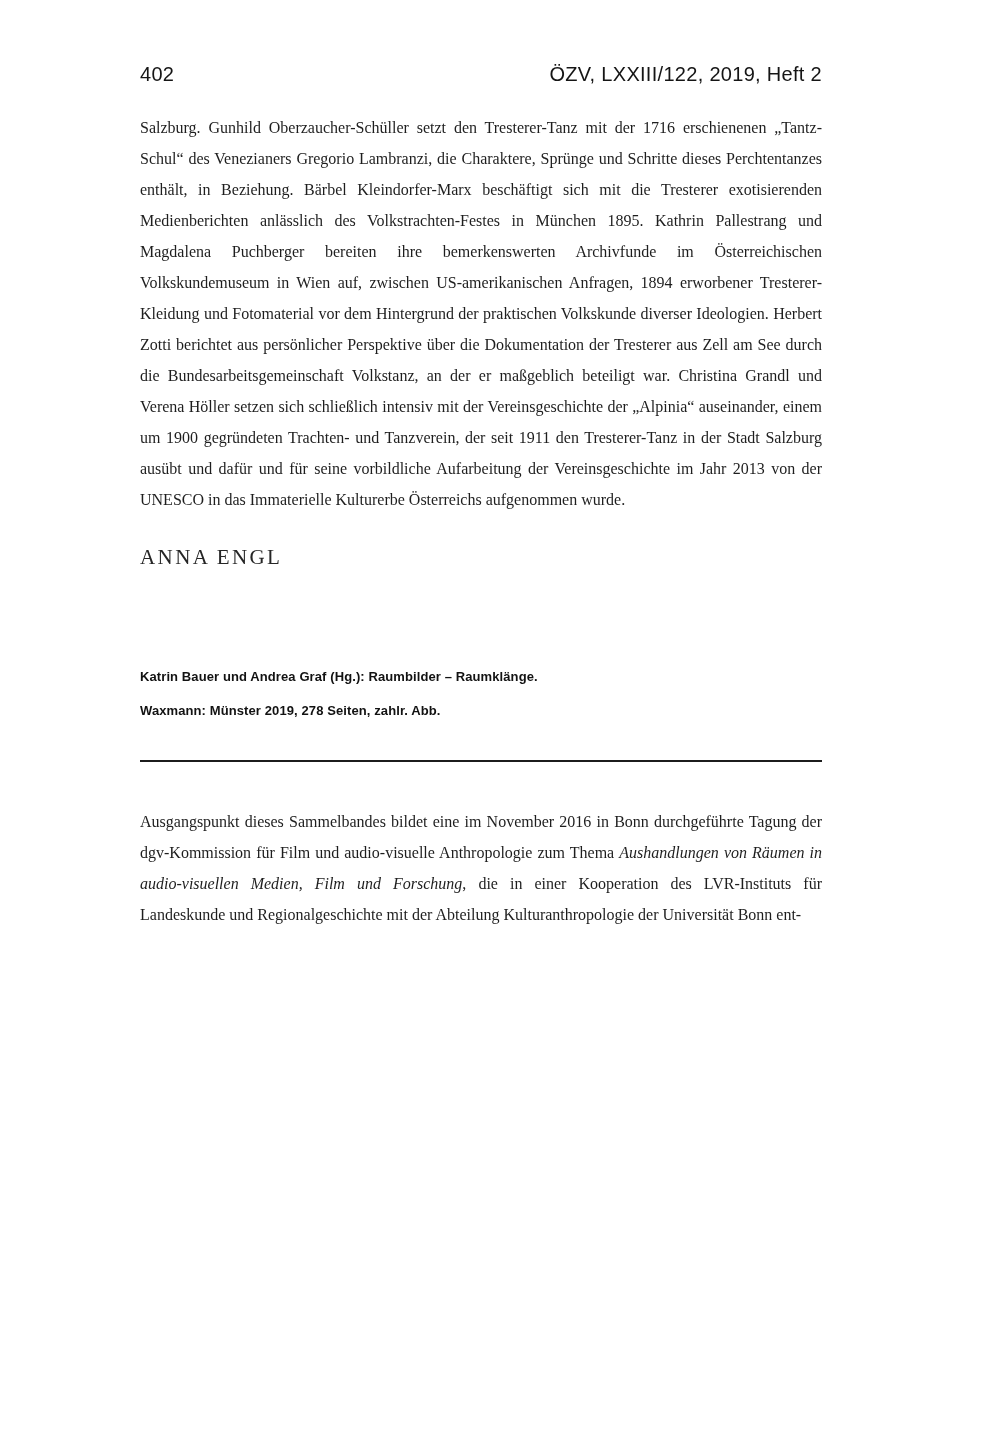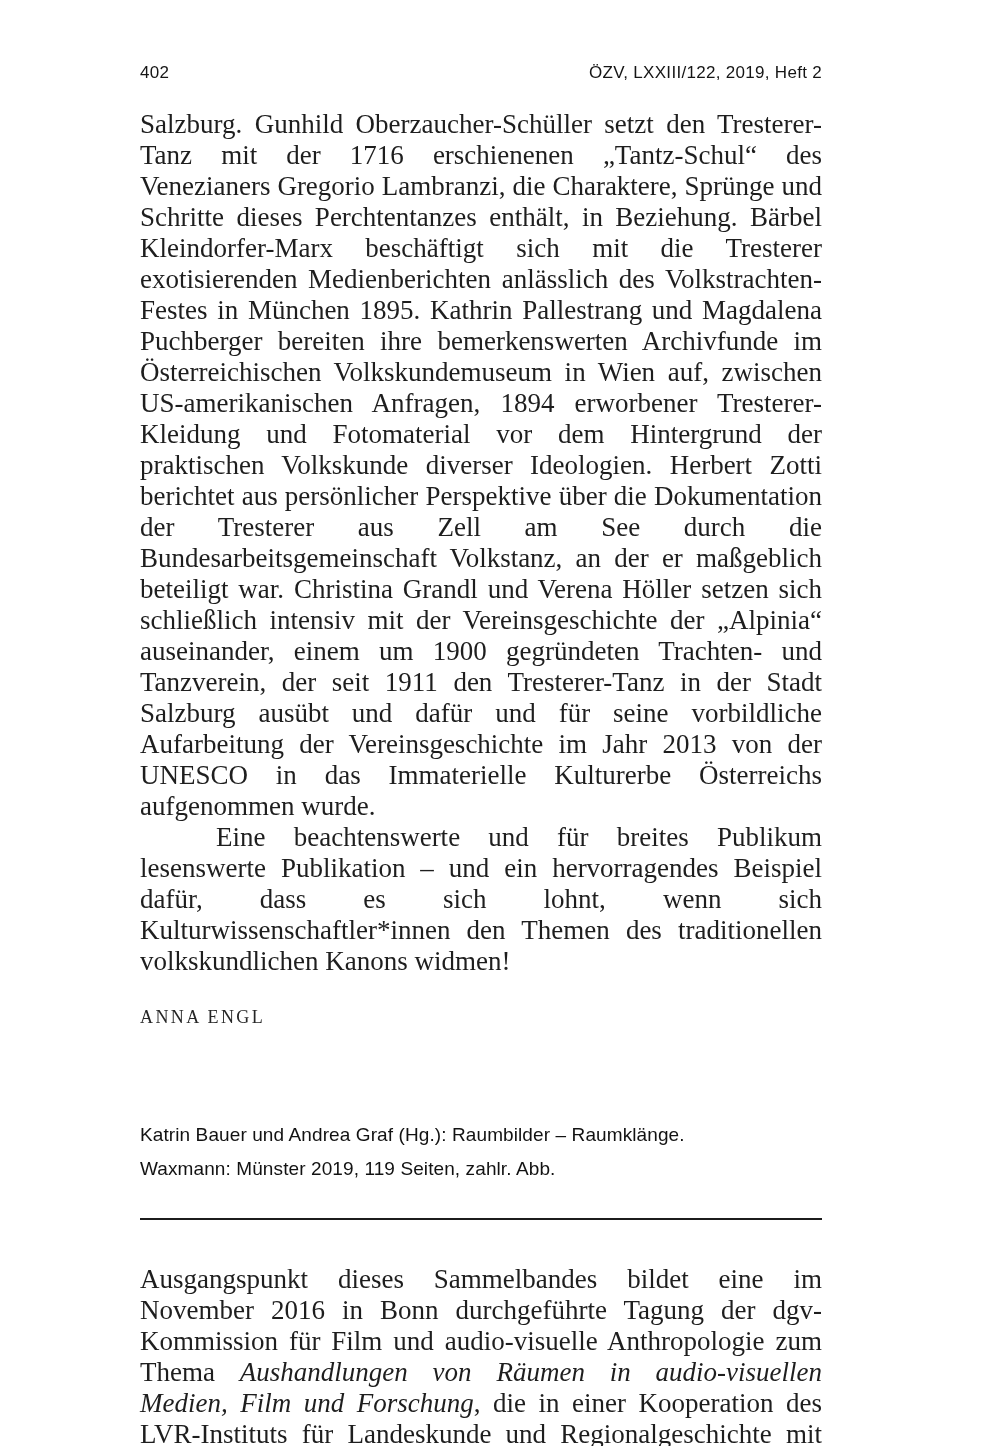--- a/index.html
+++ b/index.html
@@ -16,46 +16,46 @@
     height: 1446px;
     padding: 63px 178px 0 140px;
     overflow: hidden;
     background: #ffffff;
   }
   .page-header {
     display: flex;
     justify-content: space-between;
     align-items: center;
     font-family: "Liberation Sans", sans-serif;
-    font-size: 17px;
+    font-size: 20px;
     color: #151515;
     letter-spacing: 0.3px;
   }
   .body-text {
-    font-size: 27px;
+    font-size: 16px;
     line-height: 31px;
     text-align: justify;
     hyphens: auto;
     -webkit-hyphens: auto;
     color: #1e1e1e;
   }
   .para-main { margin-top: 26px; }
   .para-conclusion { text-indent: 76px; }
   .review-author {
     margin-top: 30px;
     font-family: "Liberation Serif", serif;
-    font-size: 18px;
+    font-size: 21px;
     letter-spacing: 2.4px;
     color: #262626;
   }
   .book-citation {
     margin-top: 90px;
     font-family: "Liberation Sans", sans-serif;
-    font-weight: normal;
-    font-size: 19px;
+    font-weight: bold;
+    font-size: 13px;
     line-height: 33.5px;
     color: #121212;
     letter-spacing: 0.1px;
   }
   .section-divider {
     margin-top: 33px;
     border: none;
     border-top: 2.5px solid #1c1c1c;
     height: 0;
     width: 100%;
@@ -68,26 +68,25 @@
 
 <div class="page">
 
   <div class="page-header">
     <span>402</span>
     <span>ÖZV, LXXIII/122, 2019, Heft 2</span>
   </div>
 
   <p class="body-text para-main">Salzburg. Gunhild Oberzaucher-Schüller setzt den Tresterer-Tanz mit der 1716 erschienenen „Tantz-Schul“ des Venezianers Gregorio Lambranzi, die Charaktere, Sprünge und Schritte dieses Perchtentanzes enthält, in Beziehung. Bärbel Kleindorfer-Marx beschäftigt sich mit die Tresterer exotisierenden Medienberichten anlässlich des Volkstrachten-Festes in München 1895. Kathrin Pallestrang und Magdalena Puchberger bereiten ihre bemerkenswerten Archivfunde im Österreichischen Volkskundemuseum in Wien auf, zwischen US-amerikanischen Anfragen, 1894 erworbener Tresterer-Kleidung und Fotomaterial vor dem Hintergrund der praktischen Volkskunde diverser Ideologien. Herbert Zotti berichtet aus persönlicher Perspektive über die Dokumentation der Tresterer aus Zell am See durch die Bundesarbeitsgemeinschaft Volkstanz, an der er maßgeblich beteiligt war. Christina Grandl und Verena Höller setzen sich schließlich intensiv mit der Vereinsgeschichte der „Alpinia“ auseinander, einem um 1900 gegründeten Trachten- und Tanzverein, der seit 1911 den Tresterer-Tanz in der Stadt Salzburg ausübt und dafür und für seine vorbildliche Aufarbeitung der Vereinsgeschichte im Jahr 2013 von der UNESCO in das Immaterielle Kulturerbe Österreichs aufgenommen wurde.</p>
 
-  <p class="body-text para-conclusion">Eine beachtenswerte und für breites Publikum lesenswerte Publikation – und ein hervorragendes Beispiel dafür, dass es sich lohnt, wenn sich Kulturwissenschaftler*innen den Themen des traditionellen volkskundlichen Kanons widmen!</p>
 
   <div class="review-author">ANNA ENGL</div>
 
   <div class="book-citation">
     <div>Katrin Bauer und Andrea Graf (Hg.): Raumbilder – Raumklänge.</div>
-    <div>Waxmann: Münster 2019, 119 Seiten, zahlr. Abb.</div>
+    <div>Waxmann: Münster 2019, 278 Seiten, zahlr. Abb.</div>
   </div>
 
   <hr class="section-divider">
 
   <p class="body-text para-new"><span>Ausgangspunkt dieses Sammelbandes bildet eine im November 2016 in Bonn durchgeführte Tagung der dgv-Kommission für Film und audio-visuelle Anthropologie zum Thema </span><span class="italic">Aushandlungen von Räumen in audio-visuellen Medien, Film und Forschung</span><span>, die in einer Kooperation des LVR-Instituts für Landeskunde und Regionalgeschichte mit der Abteilung Kulturanthropologie der Universität Bonn ent-</span></p>
 
 </div>
 
 </body></html>

